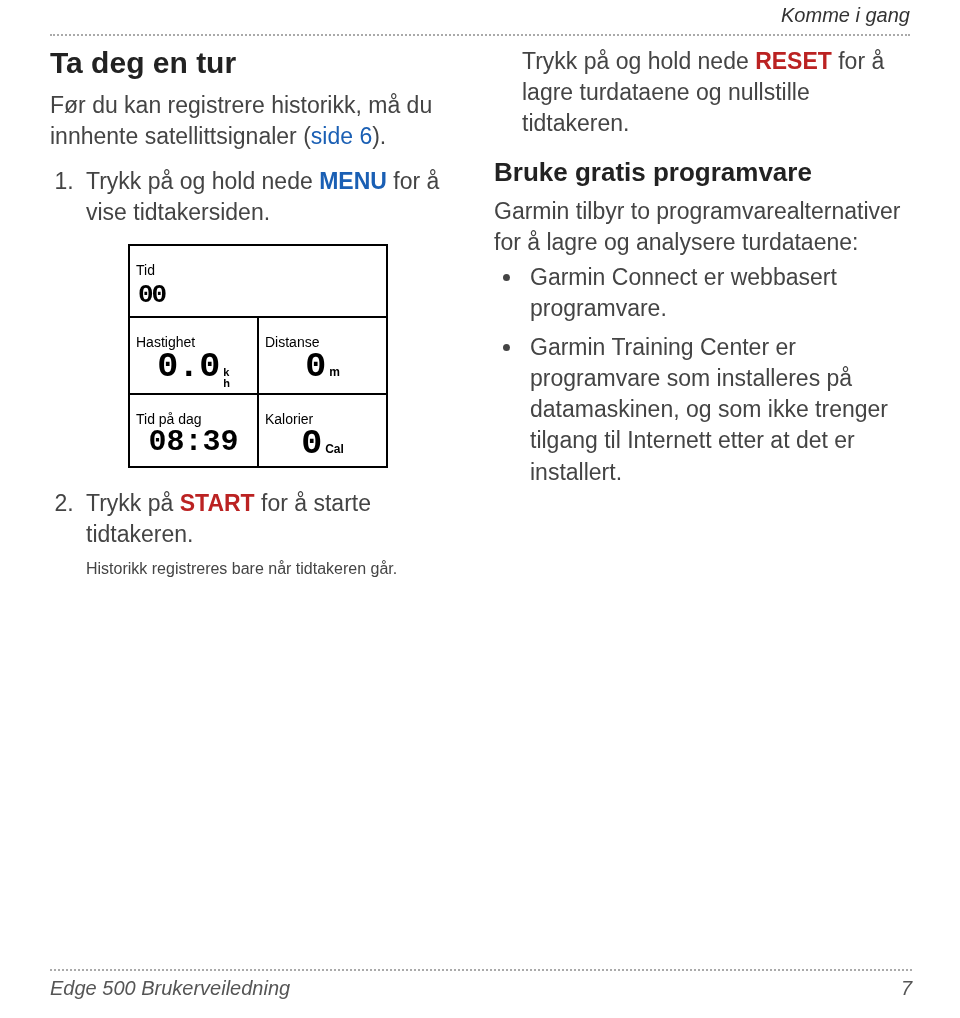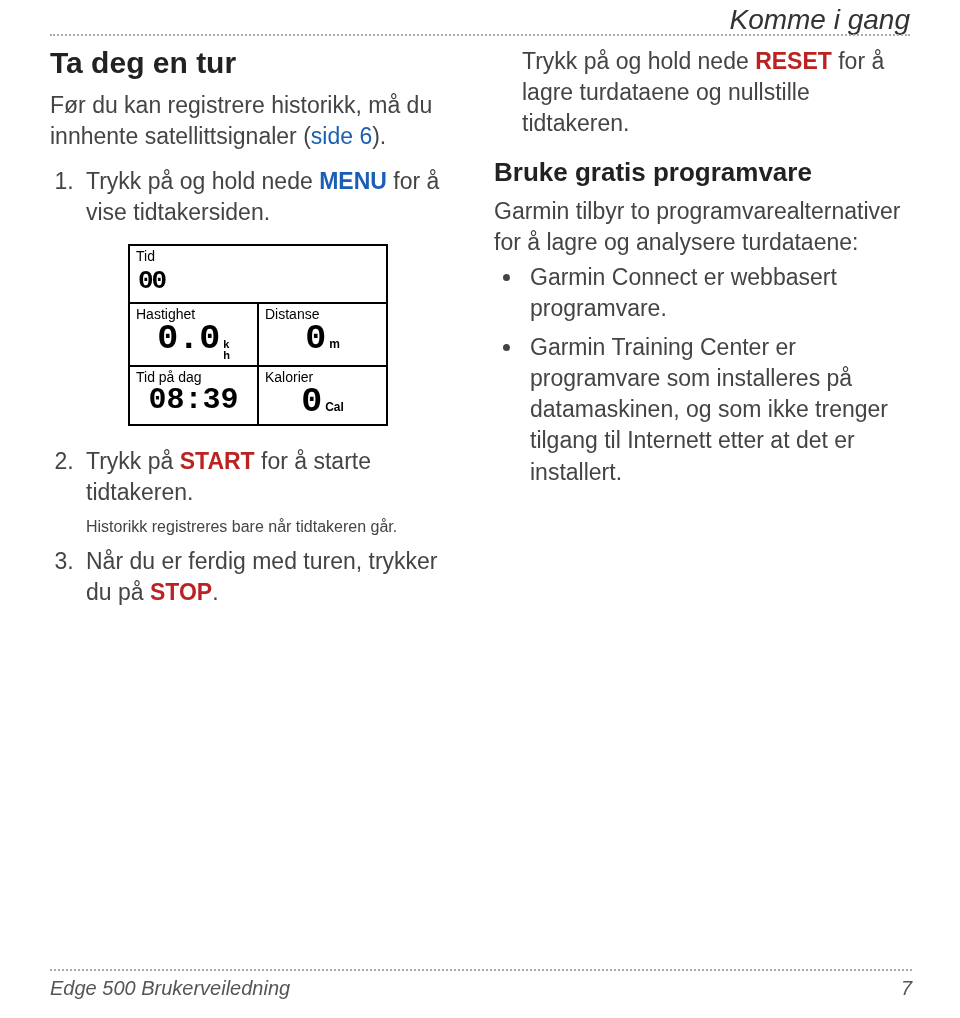--- a/index.html
+++ b/index.html
@@ -18,21 +18,21 @@
     border-top: 2px dotted #aaa;
     margin-top: 6px;
     margin-bottom: 10px;
     position: relative;
   }
   .section-label {
     position: absolute;
     right: 50px;
     top: 4px;
     font-style: italic;
-    font-size: 28px;
+    font-size: 20px;
     color: #333;
   }
   .columns {
     display: flex;
     gap: 28px;
   }
   .col {
     flex: 1;
   }
   h1 {
@@ -72,21 +72,21 @@
   
   .device {
     width: 260px;
     margin: 16px auto 20px auto;
     background: #fff;
     border: 2px solid #000;
     font-family: "Arial", sans-serif;
   }
   .device .cell {
     border-bottom: 2px solid #000;
-    padding: 2px 6px 4px 6px;
+    padding: 16px 6px 4px 6px;
   }
   .device .row2 { display: flex; }
   .device .row2 .cell { flex: 1; }
   .device .row2 .cell:first-child { border-right: 2px solid #000; }
   .device .label { font-size: 14px; color: #000; font-weight: normal; }
   .device .big-time {
     font-family: "Courier New", monospace;
     font-weight: bold;
     font-size: 48px;
     letter-spacing: -2px;
@@ -198,25 +198,20 @@
           </div>
         </div>
       </div>
 
       <ol start="2">
         <li>
           <span>Trykk på </span><span class="kw-start">START</span><span> for å starte tidtakeren.</span>
         </li>
       </ol>
       <p class="sub">Historikk registreres bare når tidtakeren går.</p>
-      <ol start="3">
-        <li>
-          <span>Når du er ferdig med turen, trykker du på </span><span class="kw-stop">STOP</span><span>.</span>
-        </li>
-      </ol>
     </div>
 
     <div class="col">
       <p style="margin-left:28px;">
         <span>Trykk på og hold nede </span><span class="kw-reset">RESET</span><span> for å lagre turdataene og nullstille tidtakeren.</span>
       </p>
 
       <h2>Bruke gratis programvare</h2>
       <p>Garmin tilbyr to programvarealternativer for å lagre og analysere turdataene:</p>
 

